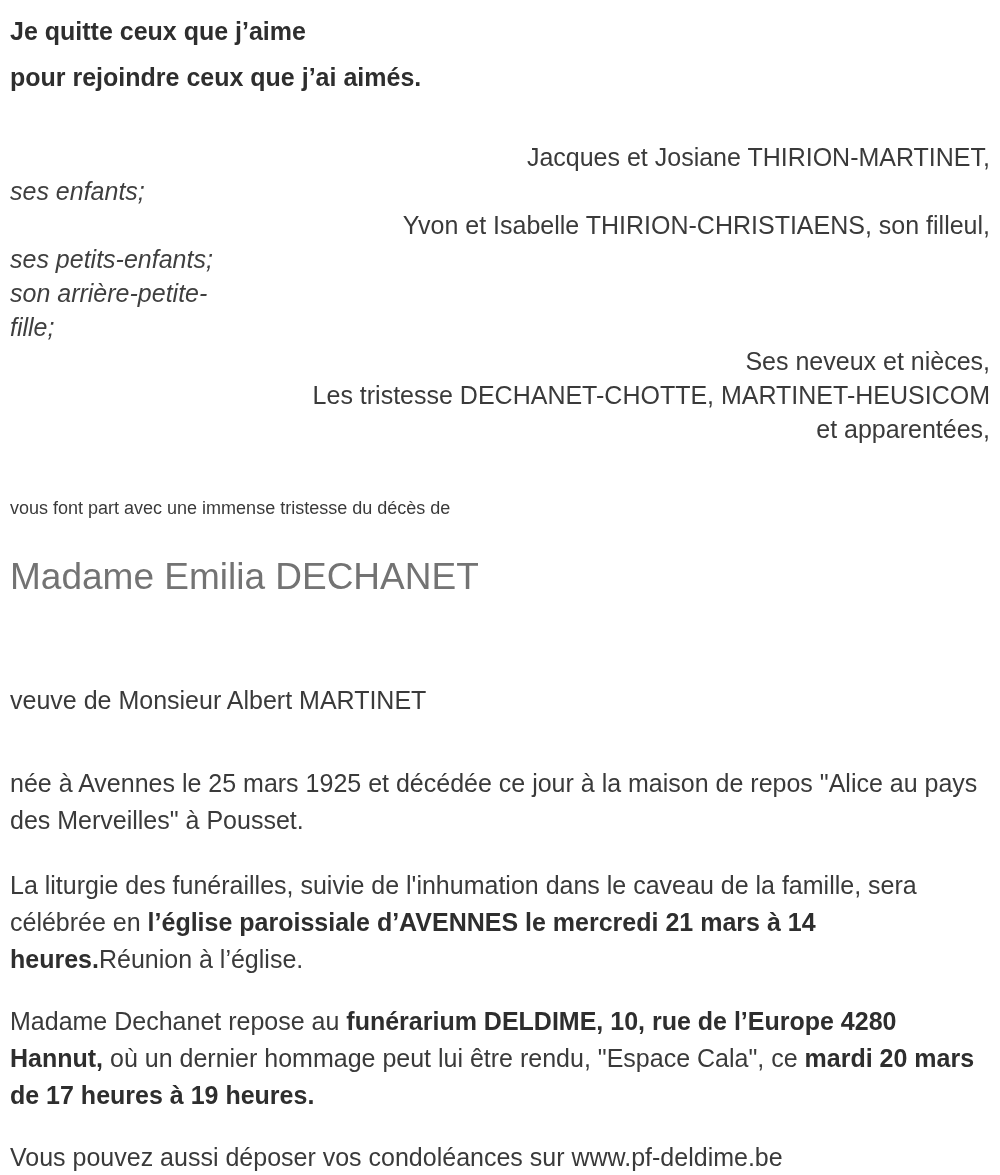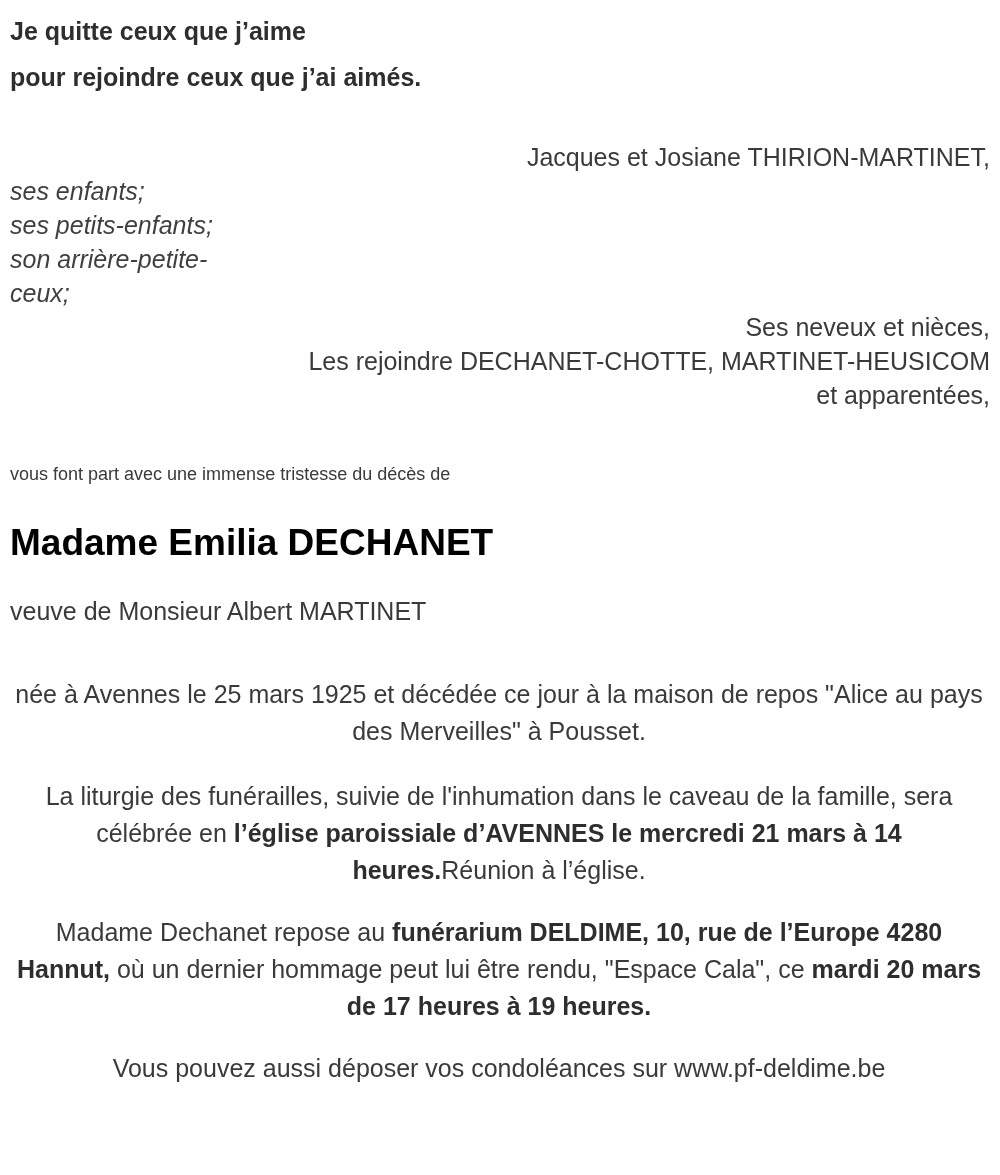--- a/index.html
+++ b/index.html
@@ -39,34 +39,33 @@
   }
   .announce {
     margin-top: 44px;
     font-size: 18px;
     line-height: 37px;
   }
   .deceased-name {
     margin: 28px 0 0 0;
     font-size: 37px;
     line-height: 44px;
-    font-weight: 700;
-    color: #000000;
+    font-weight: 400;
+    color: #737373;
   }
   .widow {
-    margin-top: 28px;
+    margin-top: 83px;
     font-size: 25px;
     line-height: 37px;
   }
   .para {
     margin-top: 46px;
     font-size: 25px;
     line-height: 37px;
     max-width: 978px;
-    text-align: center;
   }
   .para.tight {
     margin-top: 28px;
   }
   .para.mid {
     margin-top: 20px;
   }
   .para.last {
     margin-top: 14px;
   }
@@ -82,27 +81,28 @@
 
   <div class="epigraph">
     <div>Je quitte ceux que j’aime</div>
     <div>pour rejoindre ceux que j’ai aimés.</div>
   </div>
 
   <div class="mourners">
     <div class="names">Jacques et Josiane THIRION-MARTINET,</div>
     <div class="relation">ses enfants;</div>
 
+    <div class="names">Yvon et Isabelle THIRION-CHRISTIAENS, son filleul,</div>
     <div class="relation">ses petits-enfants;</div>
 
     <div class="relation">son arrière-petite-</div>
-    <div class="relation">ceux;</div>
+    <div class="relation">fille;</div>
 
     <div class="names">Ses neveux et nièces,</div>
-    <div class="names">Les rejoindre DECHANET-CHOTTE, MARTINET-HEUSICOM</div>
+    <div class="names">Les tristesse DECHANET-CHOTTE, MARTINET-HEUSICOM</div>
     <div class="names">et apparentées,</div>
   </div>
 
   <div class="announce">vous font part avec une immense tristesse du décès de</div>
 
   <h1 class="deceased-name">Madame Emilia DECHANET</h1>
 
   <div class="widow">veuve de Monsieur Albert MARTINET</div>
 
   <p class="para">née à Avennes le 25 mars 1925 et décédée ce jour à la maison de repos "Alice au pays des Merveilles" à Pousset.</p>

